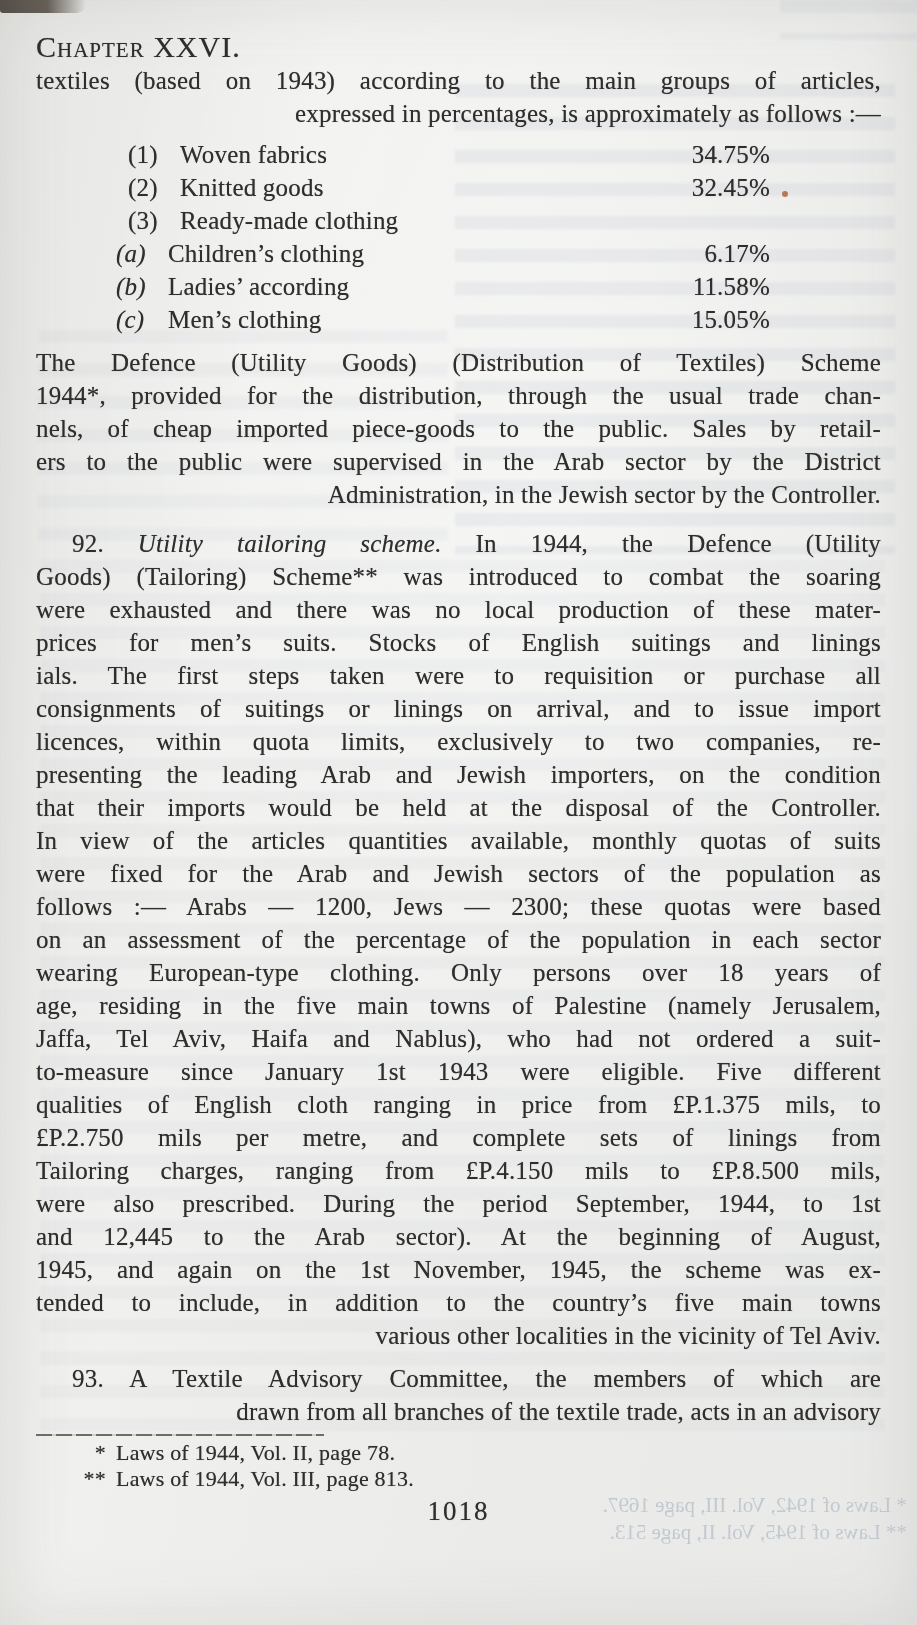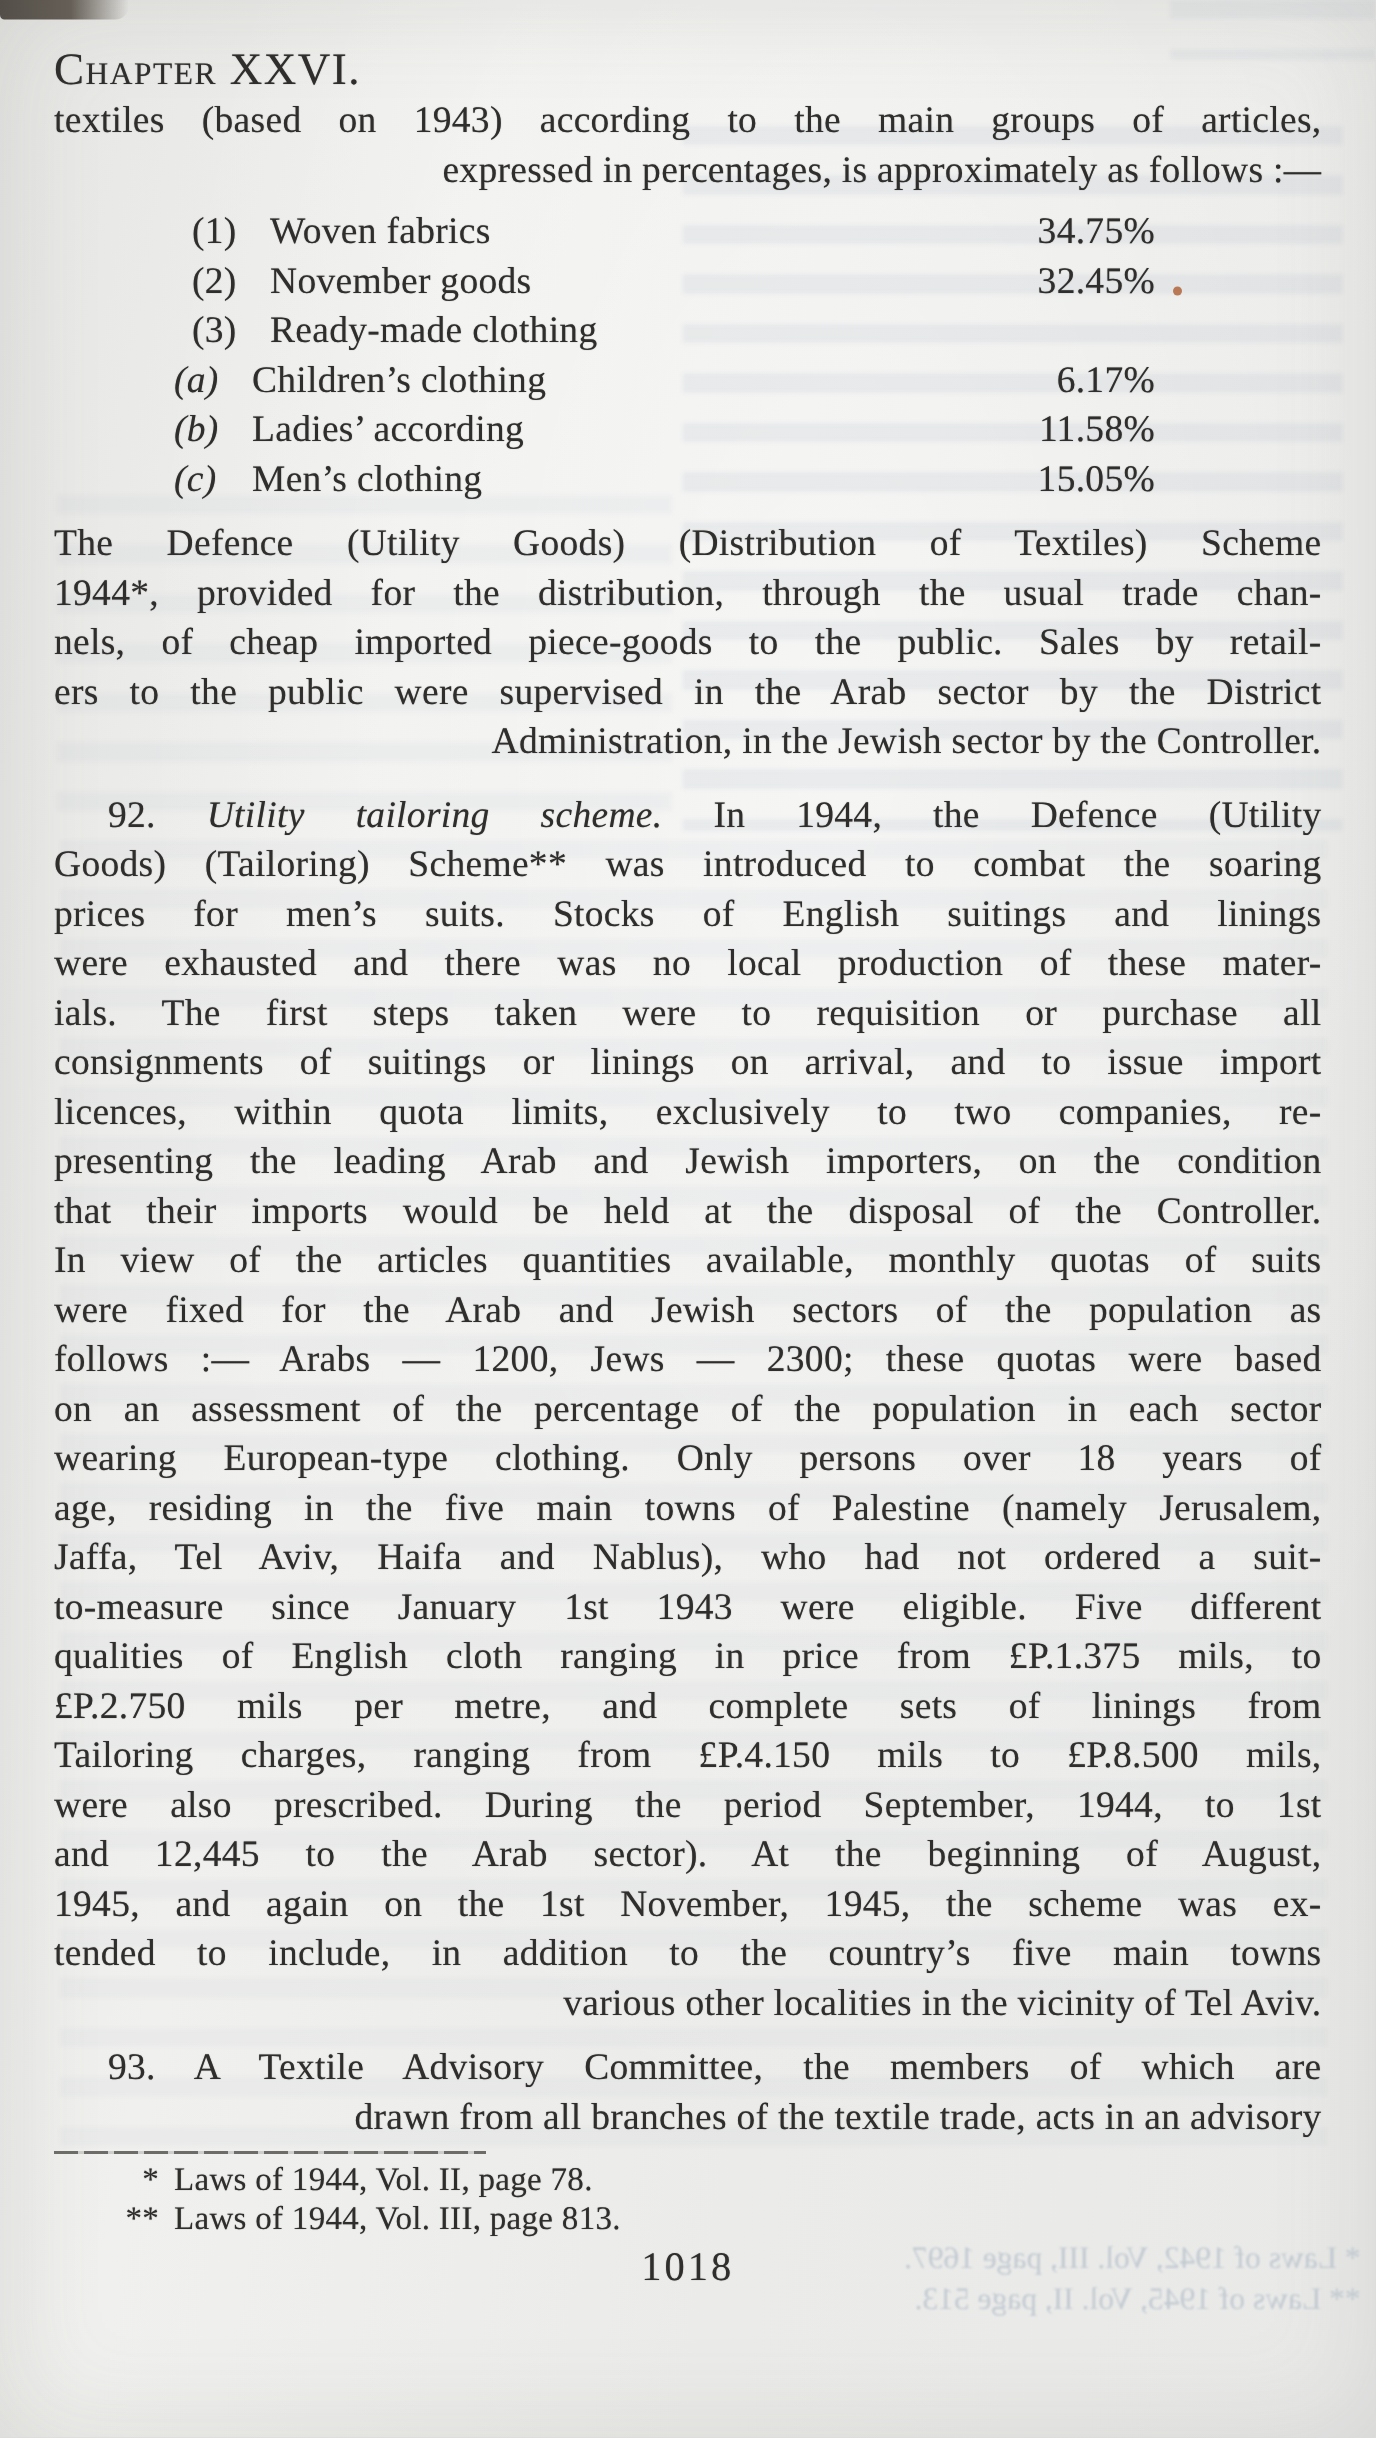--- a/index.html
+++ b/index.html
@@ -120,21 +120,21 @@
         <div class="ln last">expressed in percentages, is approximately as follows :—</div>
       </div>
 
     <div id="breakdown">
     <div class="li lvl1">
       <span class="mk">(1)</span><span class="lbl">Woven fabrics</span>
       <span class="val">34.75%</span>
     </div>
 
     <div class="li lvl1">
-      <span class="mk">(2)</span><span class="lbl">November goods</span>
+      <span class="mk">(2)</span><span class="lbl">Knitted goods</span>
       <span class="val">32.45%</span>
     </div>
 
     <div class="li lvl1">
       <span class="mk">(3)</span><span class="lbl">Ready-made clothing</span>
       <span class="val"></span>
     </div>
 
     <div class="li lvl2">
       <span class="mk">(a)</span><span class="lbl">Children’s clothing</span>
@@ -156,22 +156,22 @@
         <div class="ln j">The Defence (Utility Goods) (Distribution of Textiles) Scheme</div>
         <div class="ln j">1944*, provided for the distribution, through the usual trade chan-</div>
         <div class="ln j">nels, of cheap imported piece-goods to the public.  Sales by retail-</div>
         <div class="ln j">ers to the public were supervised in the Arab sector by the District</div>
         <div class="ln last">Administration, in the Jewish sector by the Controller.</div>
       </div>
 
     <div class="para" id="para-92">
         <div class="ln j ind"><span>92. </span><span class="it">Utility tailoring scheme.</span><span>  In 1944, the Defence (Utility</span></div>
         <div class="ln j">Goods) (Tailoring) Scheme** was introduced to combat the soaring</div>
+        <div class="ln j">were exhausted and there was no local production of these mater-</div>
         <div class="ln j">prices for men’s suits.  Stocks of English suitings and linings</div>
-        <div class="ln j">were exhausted and there was no local production of these mater-</div>
         <div class="ln j">ials.  The first steps taken were to requisition or purchase all</div>
         <div class="ln j">consignments of suitings or linings on arrival, and to issue import</div>
         <div class="ln j">licences, within quota limits, exclusively to two companies, re-</div>
         <div class="ln j">presenting the leading Arab and Jewish importers, on the condition</div>
         <div class="ln j">that their imports would be held at the disposal of the Controller.</div>
         <div class="ln j">In view of the articles quantities available, monthly quotas of suits</div>
         <div class="ln j">were fixed for the Arab and Jewish sectors of the population as</div>
         <div class="ln j">follows :— Arabs — 1200, Jews — 2300; these quotas were based</div>
         <div class="ln j">on an assessment of the percentage of the population in each sector</div>
         <div class="ln j">wearing European-type clothing.  Only persons over 18 years of</div>

